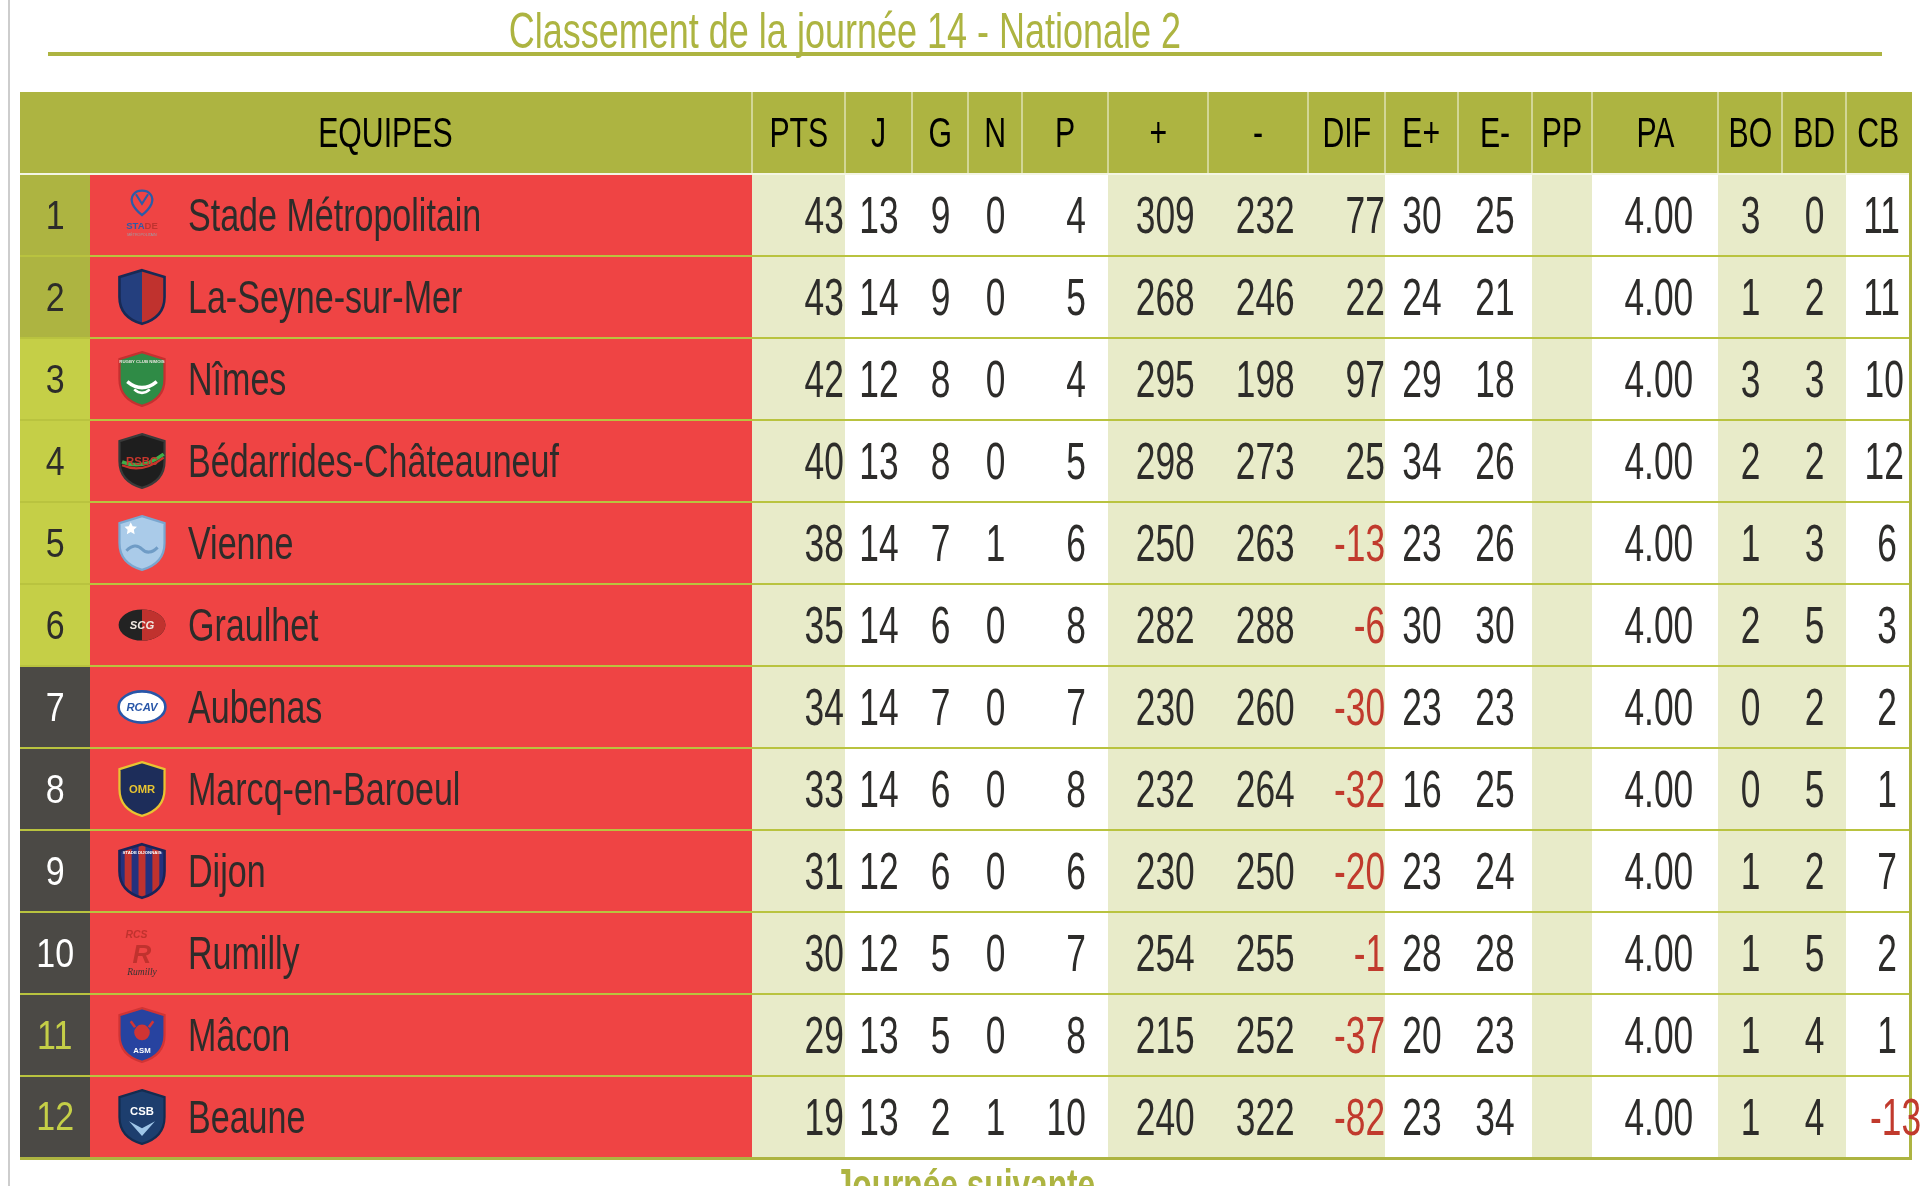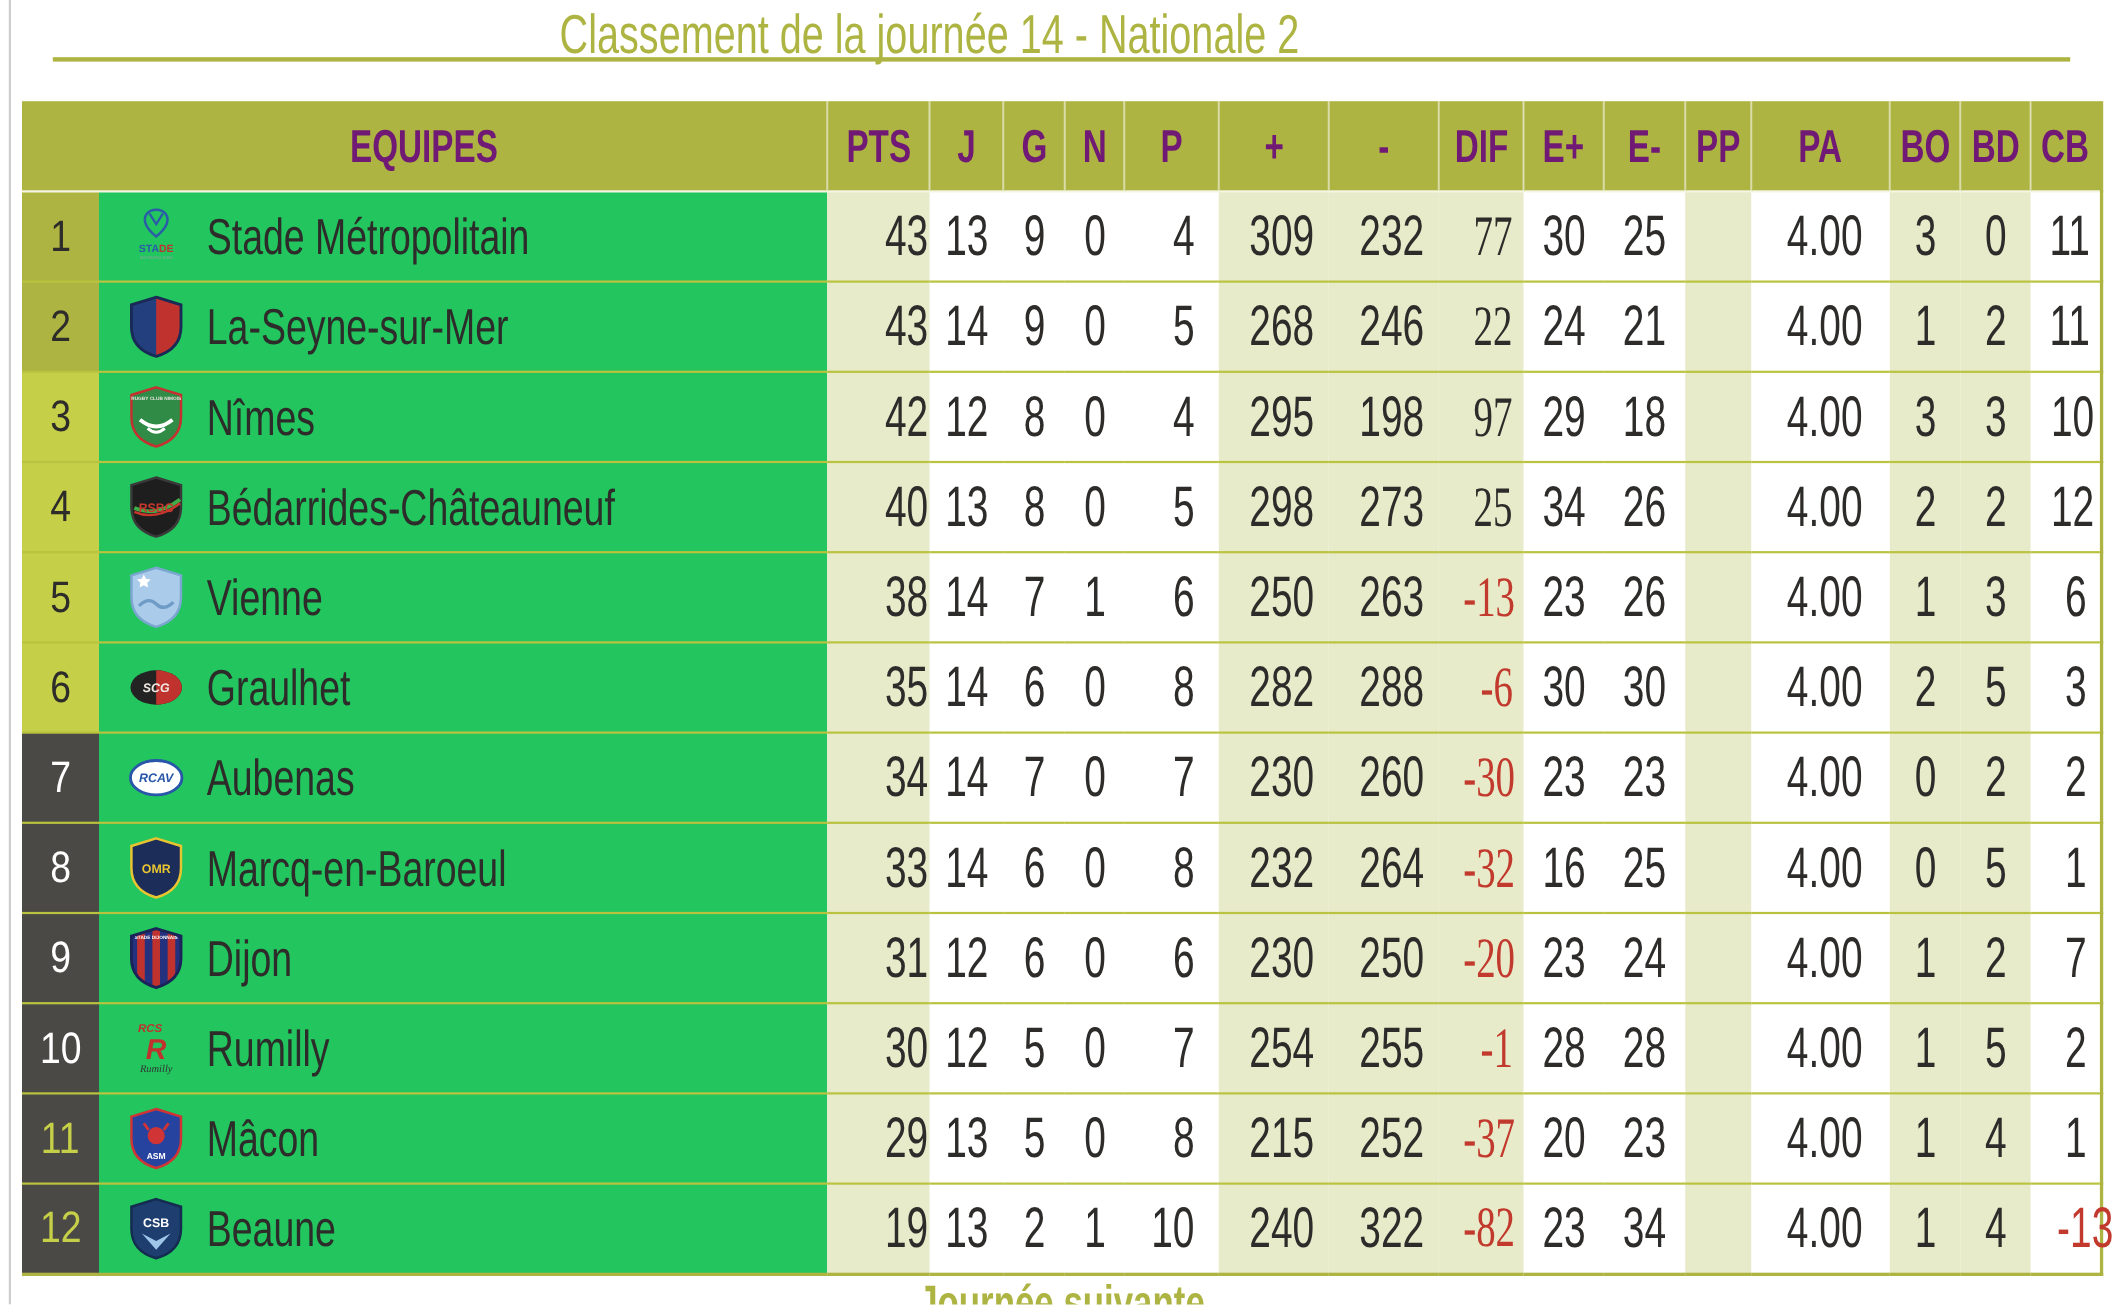--- a/index.html
+++ b/index.html
@@ -12,45 +12,45 @@
   .edge-line{position:absolute; left:8px; top:0; bottom:0; width:2px; background:#cdcdcd;}
 
   .title{position:absolute; top:2px; left:0; width:1689px; text-align:center;
     font-size:50px; font-weight:500; color:var(--olive); letter-spacing:0; white-space:nowrap;}
   .title .cx{display:inline-block; transform:scaleX(0.72); transform-origin:center;}
   .rule{position:absolute; top:52px; left:48px; width:1834px; height:4px; background:var(--olive);}
 
   table.standings{position:absolute; left:20px; top:92px; width:1890px;
     border-collapse:collapse; table-layout:fixed;
     border-right:3px solid var(--olive); border-bottom:3px solid var(--olive);}
-  thead th{height:82px; background:var(--olive); color:#701a75; font-size:42px; font-weight:700;
+  thead th{height:82px; background:var(--olive); color:#000000; font-size:42px; font-weight:400;
     text-align:center; vertical-align:middle; border-bottom:2px solid #f4f5e4; white-space:nowrap;}
   thead th + th{border-left:2px solid rgba(255,255,255,0.45);margin-left:16px;}
   thead th .cx{display:inline-block; transform:scaleX(0.72); transform-origin:center;}
 
   tbody tr{height:82px;}
   tbody tr + tr td{border-top:2px solid var(--separator);}
   tbody td{vertical-align:middle; font-size:52px; font-weight:500; color:var(--ink); white-space:nowrap;}
   td.band{background:var(--band);}
   td.al-r{text-align:right;}
   td.al-c{text-align:center;}
   td .cx{display:inline-block; transform:scaleX(0.68); transform-origin:center;}
   td.al-r .cx{transform-origin:right center;}
-  .p10{padding-right:10px;font-family:Liberation Serif, serif;} .p12{padding-right:12px;} .p16{padding-right:16px;padding-left:34px;}
+  .p10{padding-right:0;} .p12{padding-right:12px;} .p16{padding-right:16px;padding-left:34px;}
   .p22{padding-right:22px;} .p30{padding-right:30px;} .p38{padding-right:38px;}
   td .neg{color:var(--red);}
 
   td.rank{text-align:center; font-size:40px; font-weight:400;}
   td.rank .rk{display:inline-block; transform:scaleX(0.85); transform-origin:center;}
   td.rank.rk-olive{background:var(--olive); color:var(--ink);}
   td.rank.rk-lime{background:var(--lime); color:var(--ink);}
   td.rank.rk-dark{background:var(--dark); color:#fff;}
   td.rank.rk-dark-lime{background:var(--dark); color:var(--lime);}
 
-  td.team{background:#22c55e;}
+  td.team{background:#ef4444;}
   .team-wrap{display:flex; align-items:center; gap:20px; padding-left:26px;}
   .team-name{font-size:46px; font-weight:500; color:var(--ink); display:inline-block;
     transform:scaleX(0.74); transform-origin:left center; white-space:nowrap;}
   .logo-svg{flex:0 0 auto; display:block;}
 
   .next-title{position:absolute; top:1160px; left:0; width:1930px; text-align:center;
     font-size:44px; font-weight:600; color:var(--olive); white-space:nowrap;}
   .next-title .cx{display:inline-block; transform:scaleX(0.72); transform-origin:center;}
 </style>
 </head>

